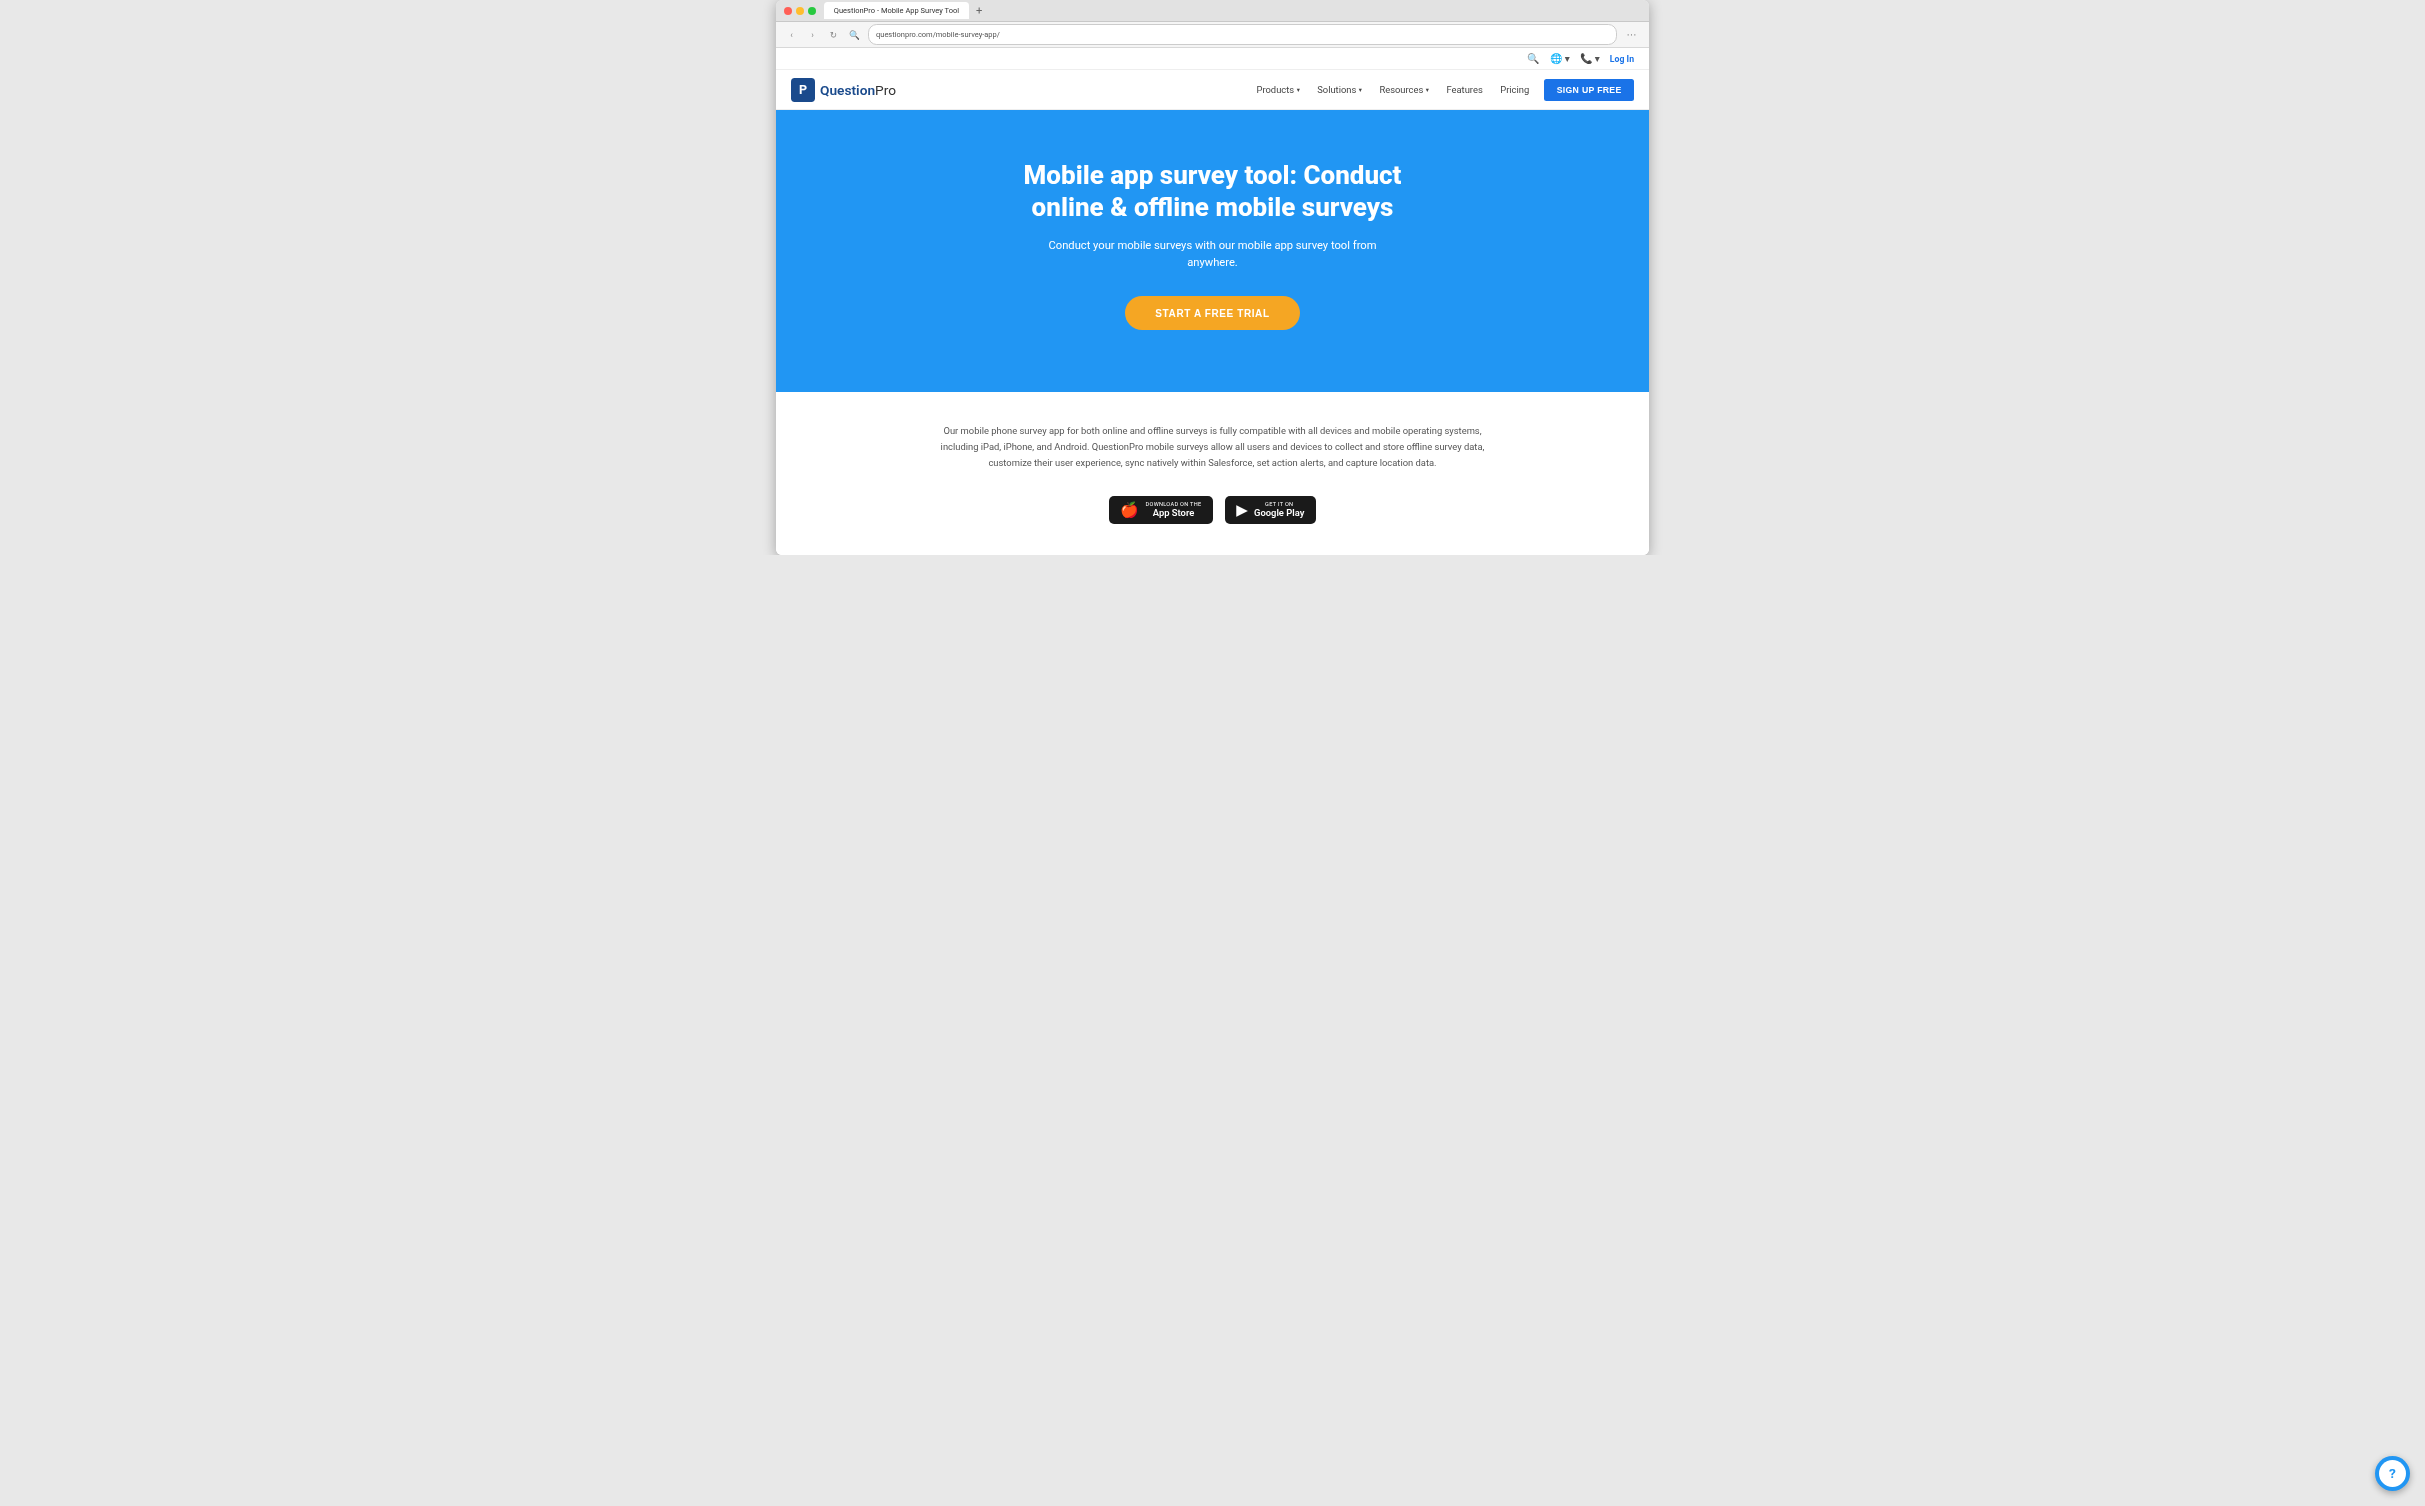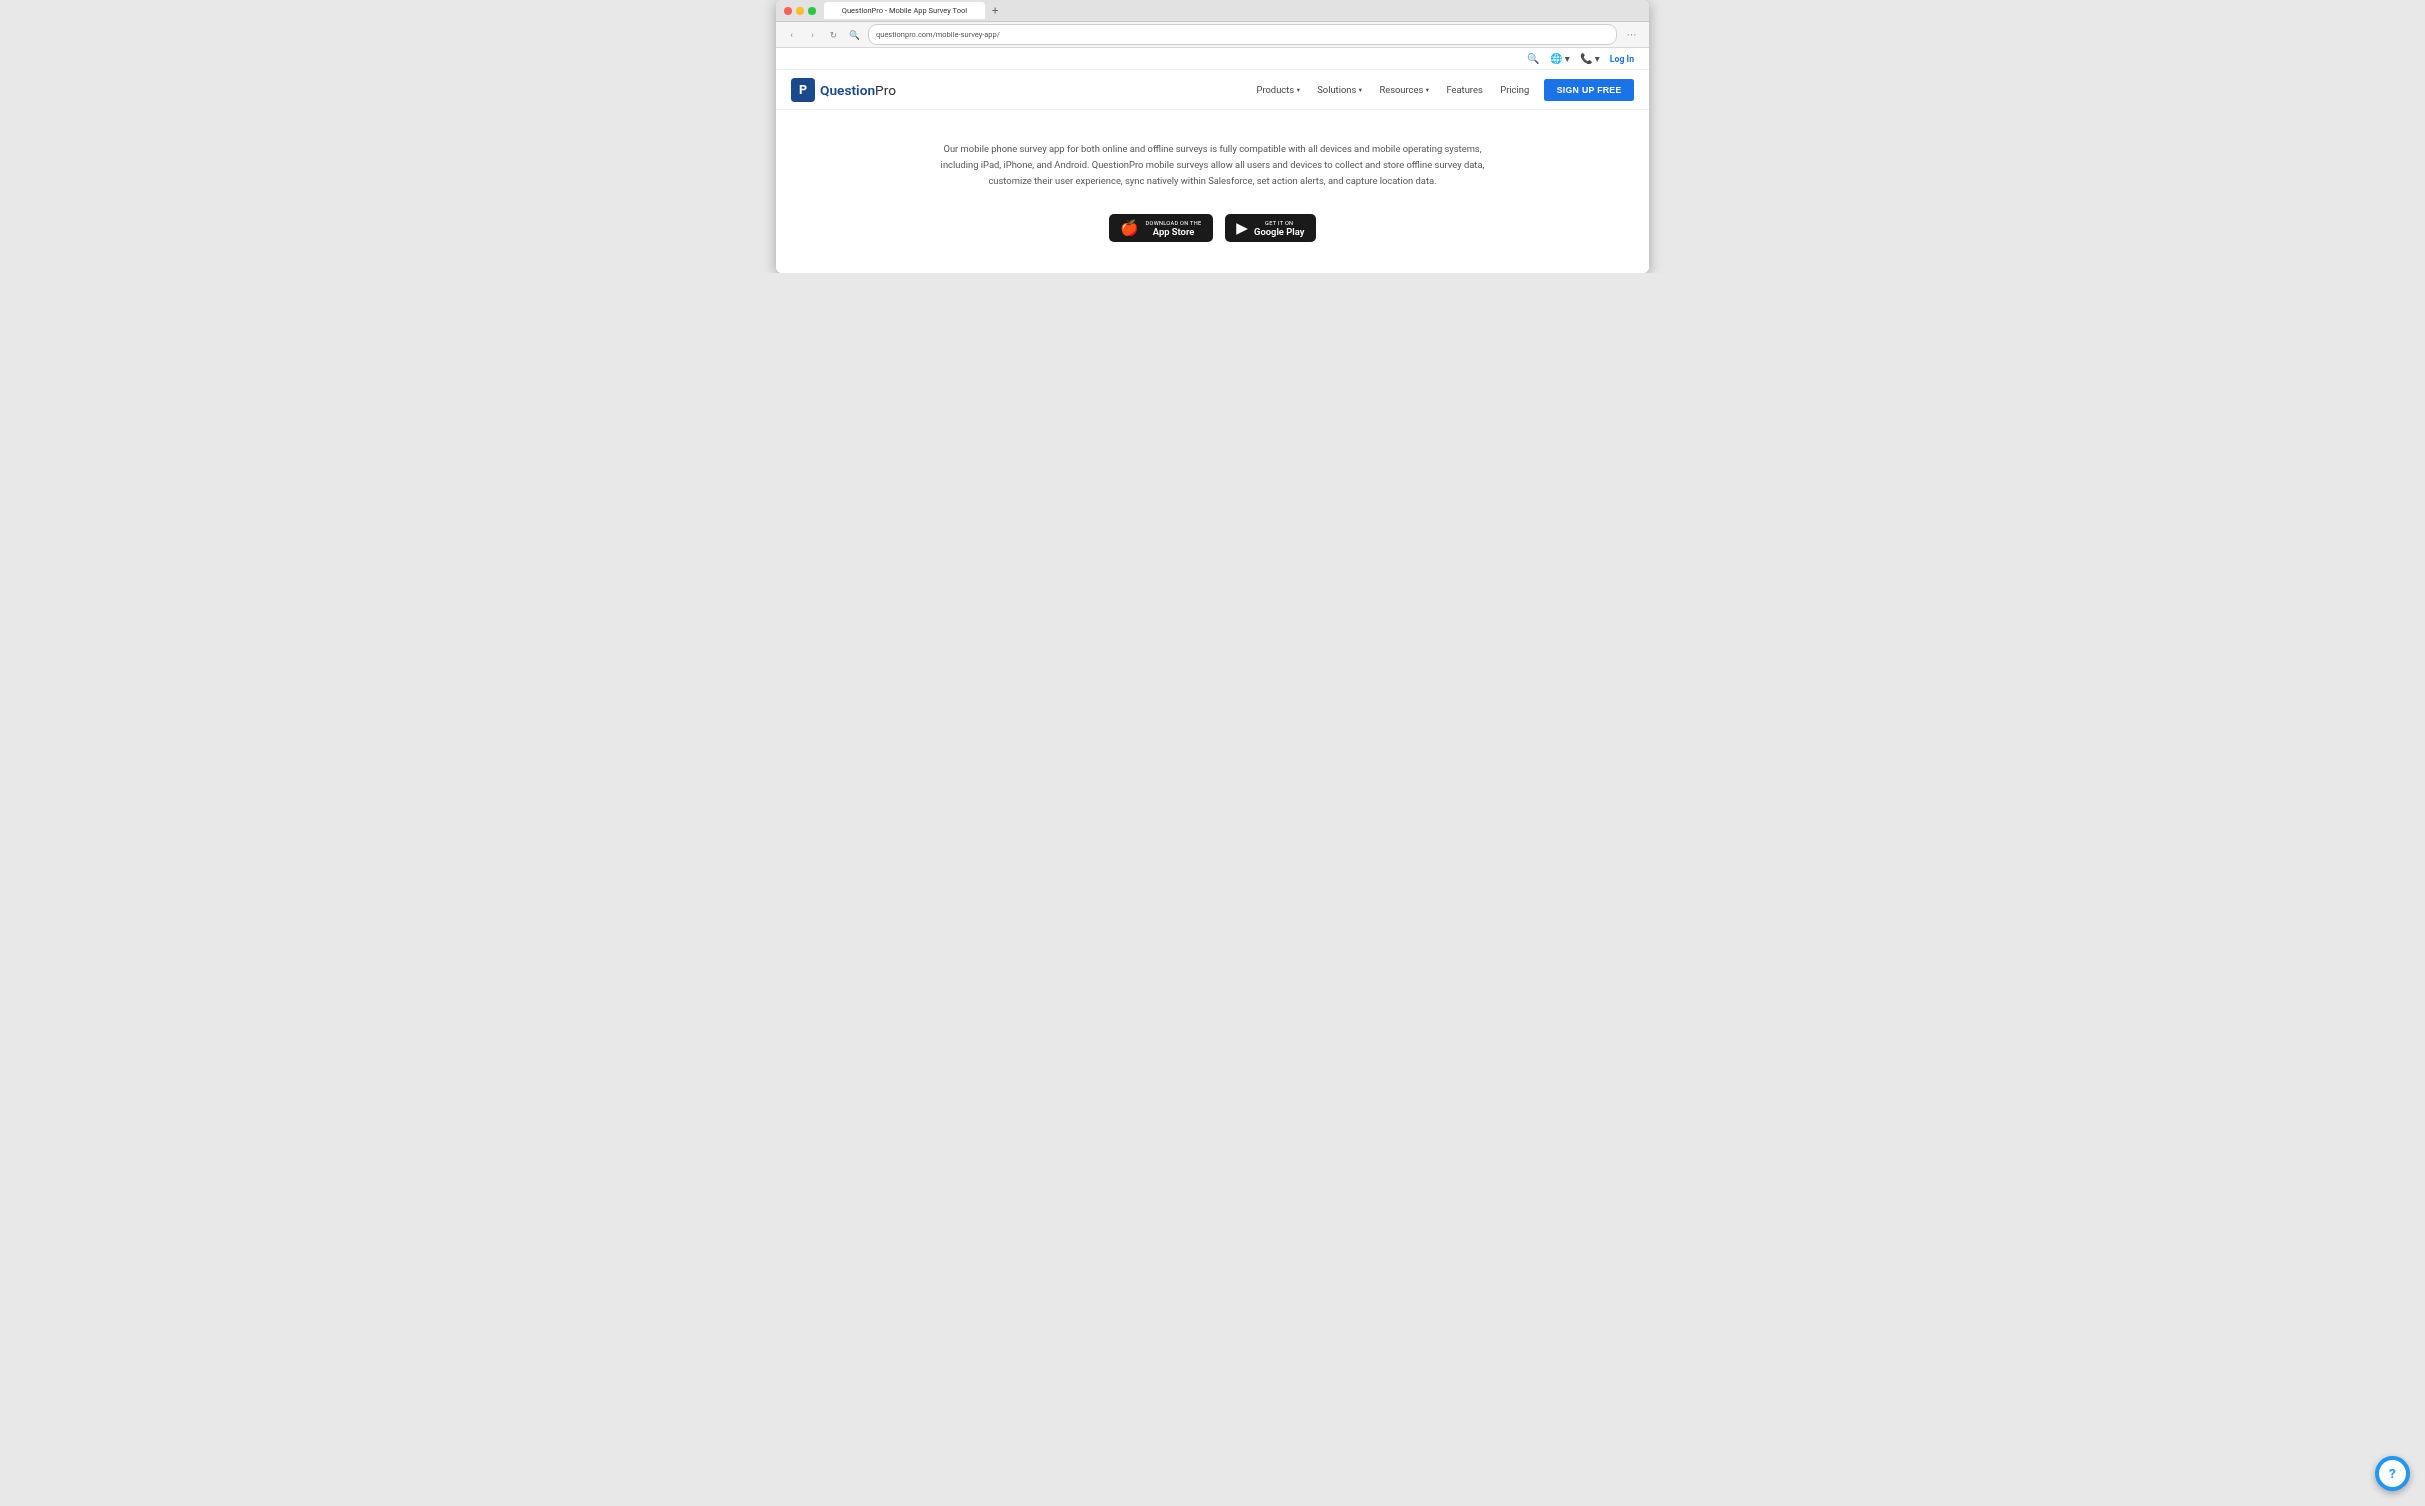--- a/index.html
+++ b/index.html
@@ -42,21 +42,21 @@
 
     .tab-bar {
       display: flex;
       align-items: center;
       flex: 1;
     }
 
     .tab {
       background: white;
       height: 17.5px;
-      padding: 0 18px;
+      padding: 0 10px;
       border-radius: 3.7px 3.7px 0 0;
       display: flex;
       align-items: center;
       font-size: 7.5px;
       color: #333;
       margin-right: 2.5px;
     }
 
     .tab-add {
       width: 15px;
@@ -396,20 +396,25 @@
           <span>Features</span>
         </div>
         <div class="nav-link">
           <span>Pricing</span>
         </div>
       </div>
 
       <button class="signup-btn">SIGN UP FREE</button>
     </nav>
 
+    <section class="hero">
+      <h1 class="hero-title">Mobile app survey tool: Conduct online &amp; offline mobile surveys</h1>
+      <p class="hero-subtitle">Conduct your mobile surveys with our mobile app survey tool from anywhere.</p>
+      <button class="cta-btn">START A FREE TRIAL</button>
+    </section>
 
     <section class="description">
       <p class="description-text">Our mobile phone survey app for both online and offline surveys is fully compatible with all devices and mobile operating systems, including iPad, iPhone, and Android. QuestionPro mobile surveys allow all users and devices to collect and store offline survey data, customize their user experience, sync natively within Salesforce, set action alerts, and capture location data.</p>
       <div class="app-badges">
         <div class="app-badge">
           <span class="badge-icon">🍎</span>
           <div>
             <div class="badge-text-small">Download on the</div>
             <div class="badge-text-large">App Store</div>
           </div>

